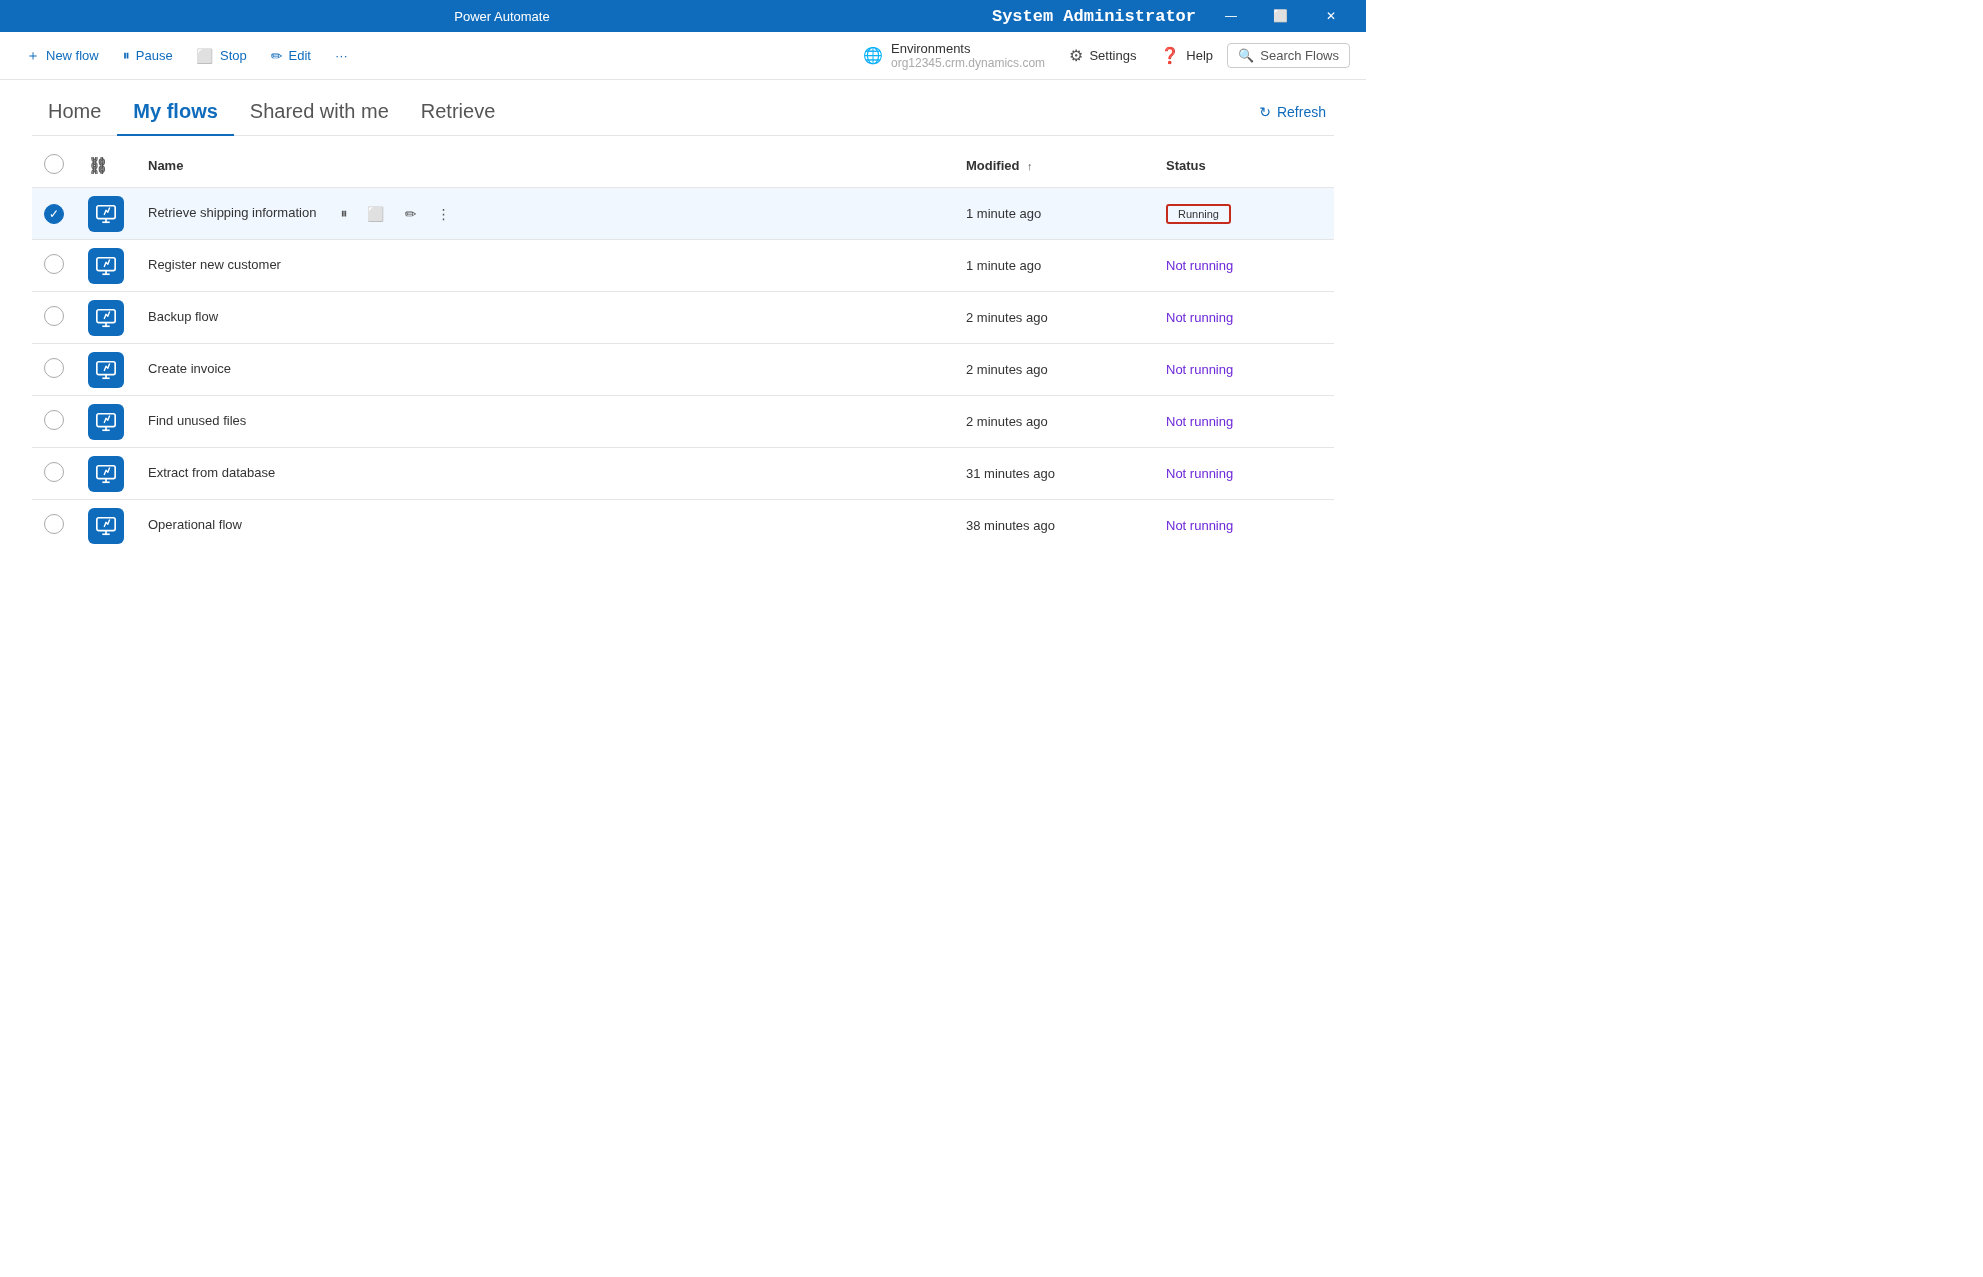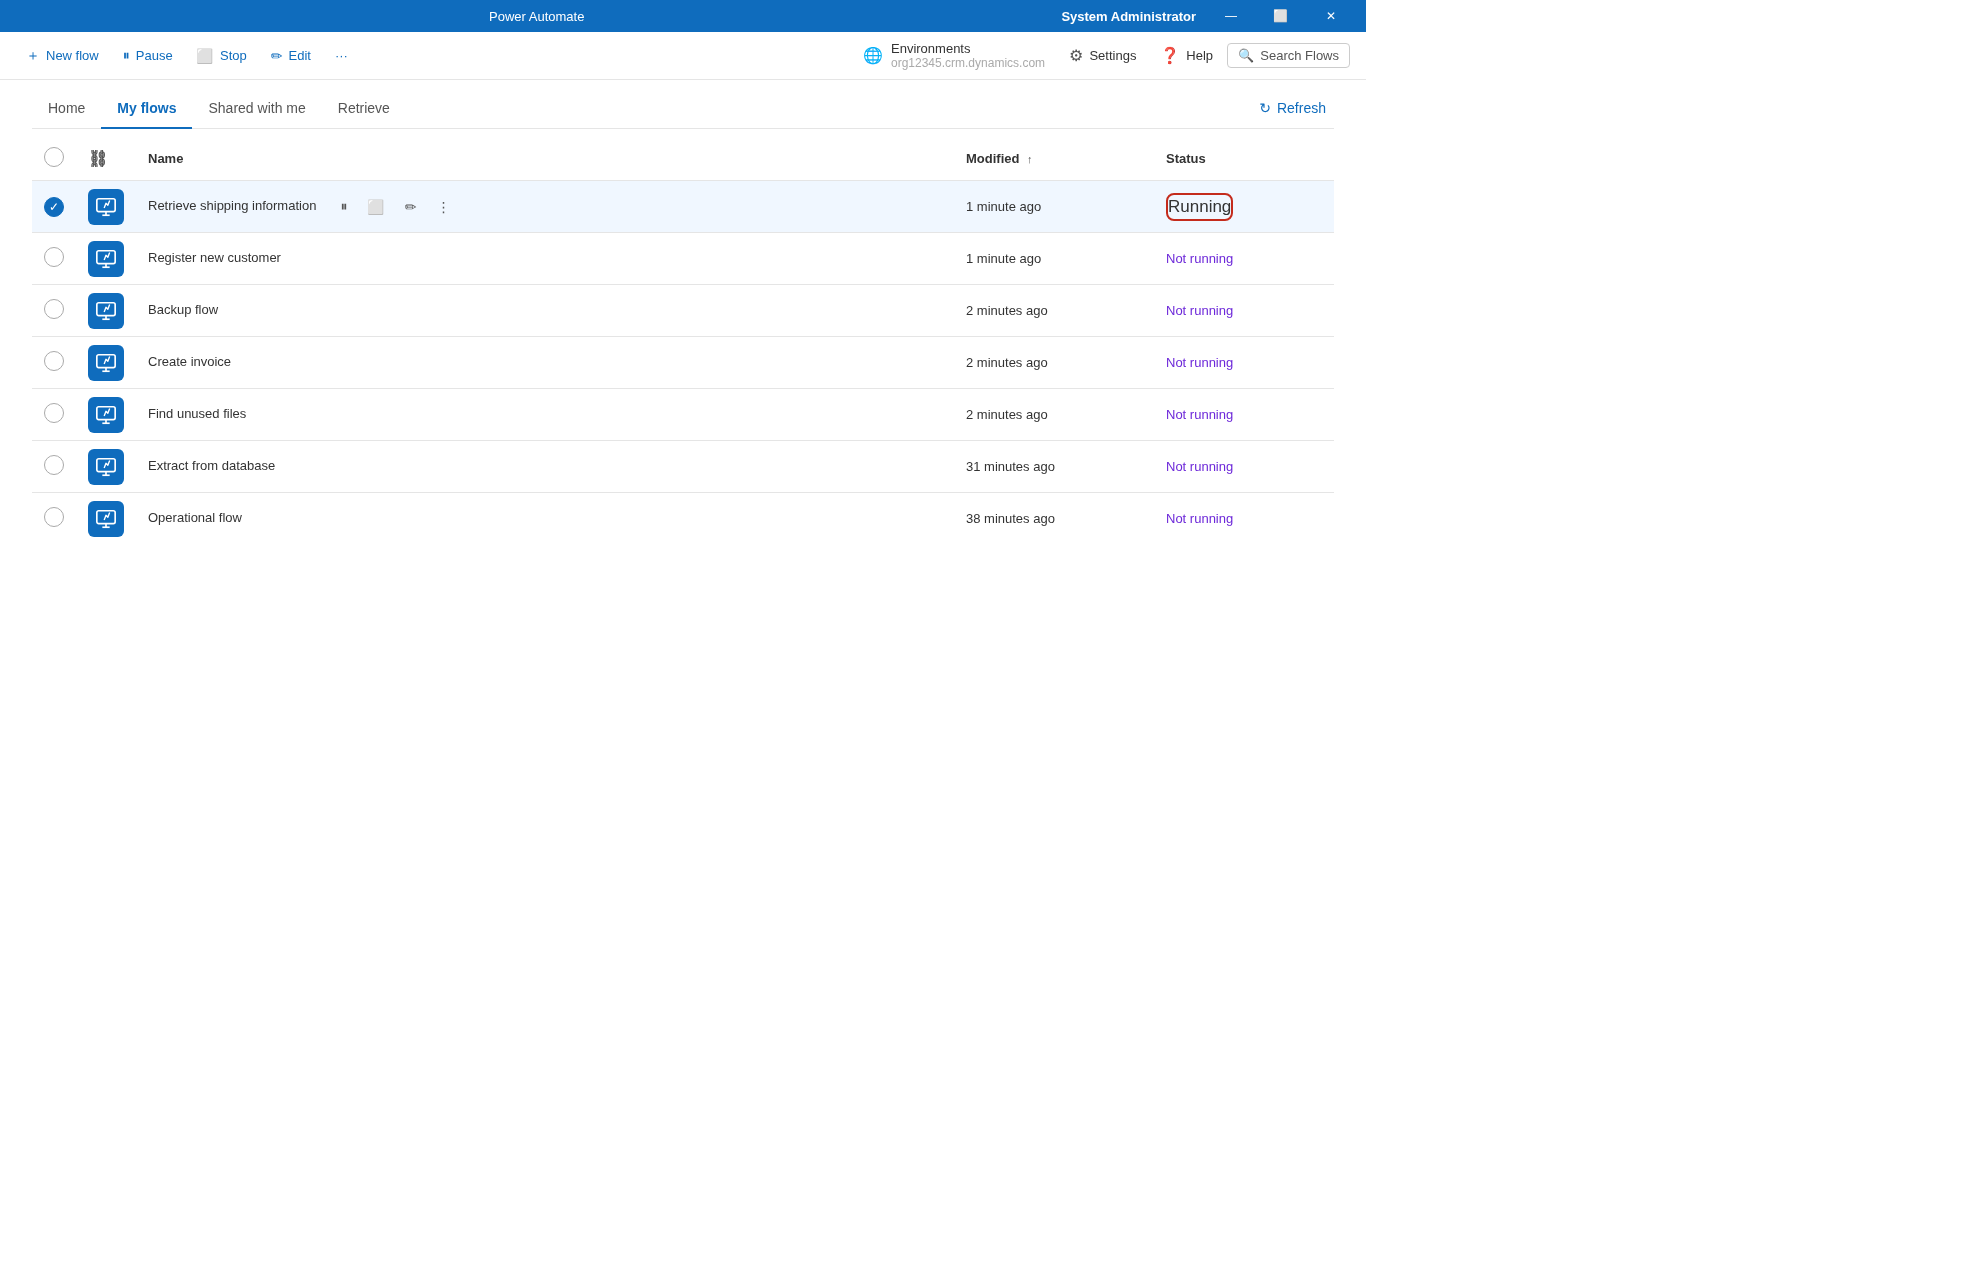--- a/index.html
+++ b/index.html
@@ -22,23 +22,24 @@
       font-size: 13px;
       font-weight: 400;
     }
     .title-bar-right {
       display: flex;
       align-items: center;
       gap: 4px;
       margin-left: auto;
     }
     .title-bar-user {
-      font-size: 13px;
+      font-size: 17px;
       font-weight: 600;
       margin-right: 8px;
+      font-family: Liberation Mono, monospace;
     }
     .title-bar-btn {
       width: 46px;
       height: 32px;
       display: flex;
       align-items: center;
       justify-content: center;
       cursor: pointer;
       font-size: 12px;
     }
@@ -110,21 +111,21 @@
       display: flex;
       align-items: center;
       gap: 0;
       border-bottom: 1px solid #e5e5e5;
       margin-top: 8px;
       position: relative;
     }
     .nav-tab {
       padding: 12px 16px;
       cursor: pointer;
-      font-size: 14px;
+      font-size: 20px;
       color: #555;
       position: relative;
     }
     .nav-tab.active {
       color: #0f6cbd;
       font-weight: 600;
     }
     .nav-tab.active::after {
       content: '';
       position: absolute;
@@ -220,23 +221,23 @@
       cursor: pointer;
       color: #555;
       font-size: 14px;
       padding: 4px;
       border-radius: 3px;
     }
 
     .status-running {
       border: 2px solid #c42b1c;
       color: #333;
-      padding: 2px 0;
-      border-radius: 8px;
-      font-size: 17px;
+      padding: 2px 10px;
+      border-radius: 3px;
+      font-size: 11px;
       display: inline-block;
     }
     .status-not-running {
       color: #6d28d9;
       font-size: 13px;
     }
 
     .sort-icon { margin-left: 4px; font-size: 11px; color: #555; }
 
     .header-row th {

